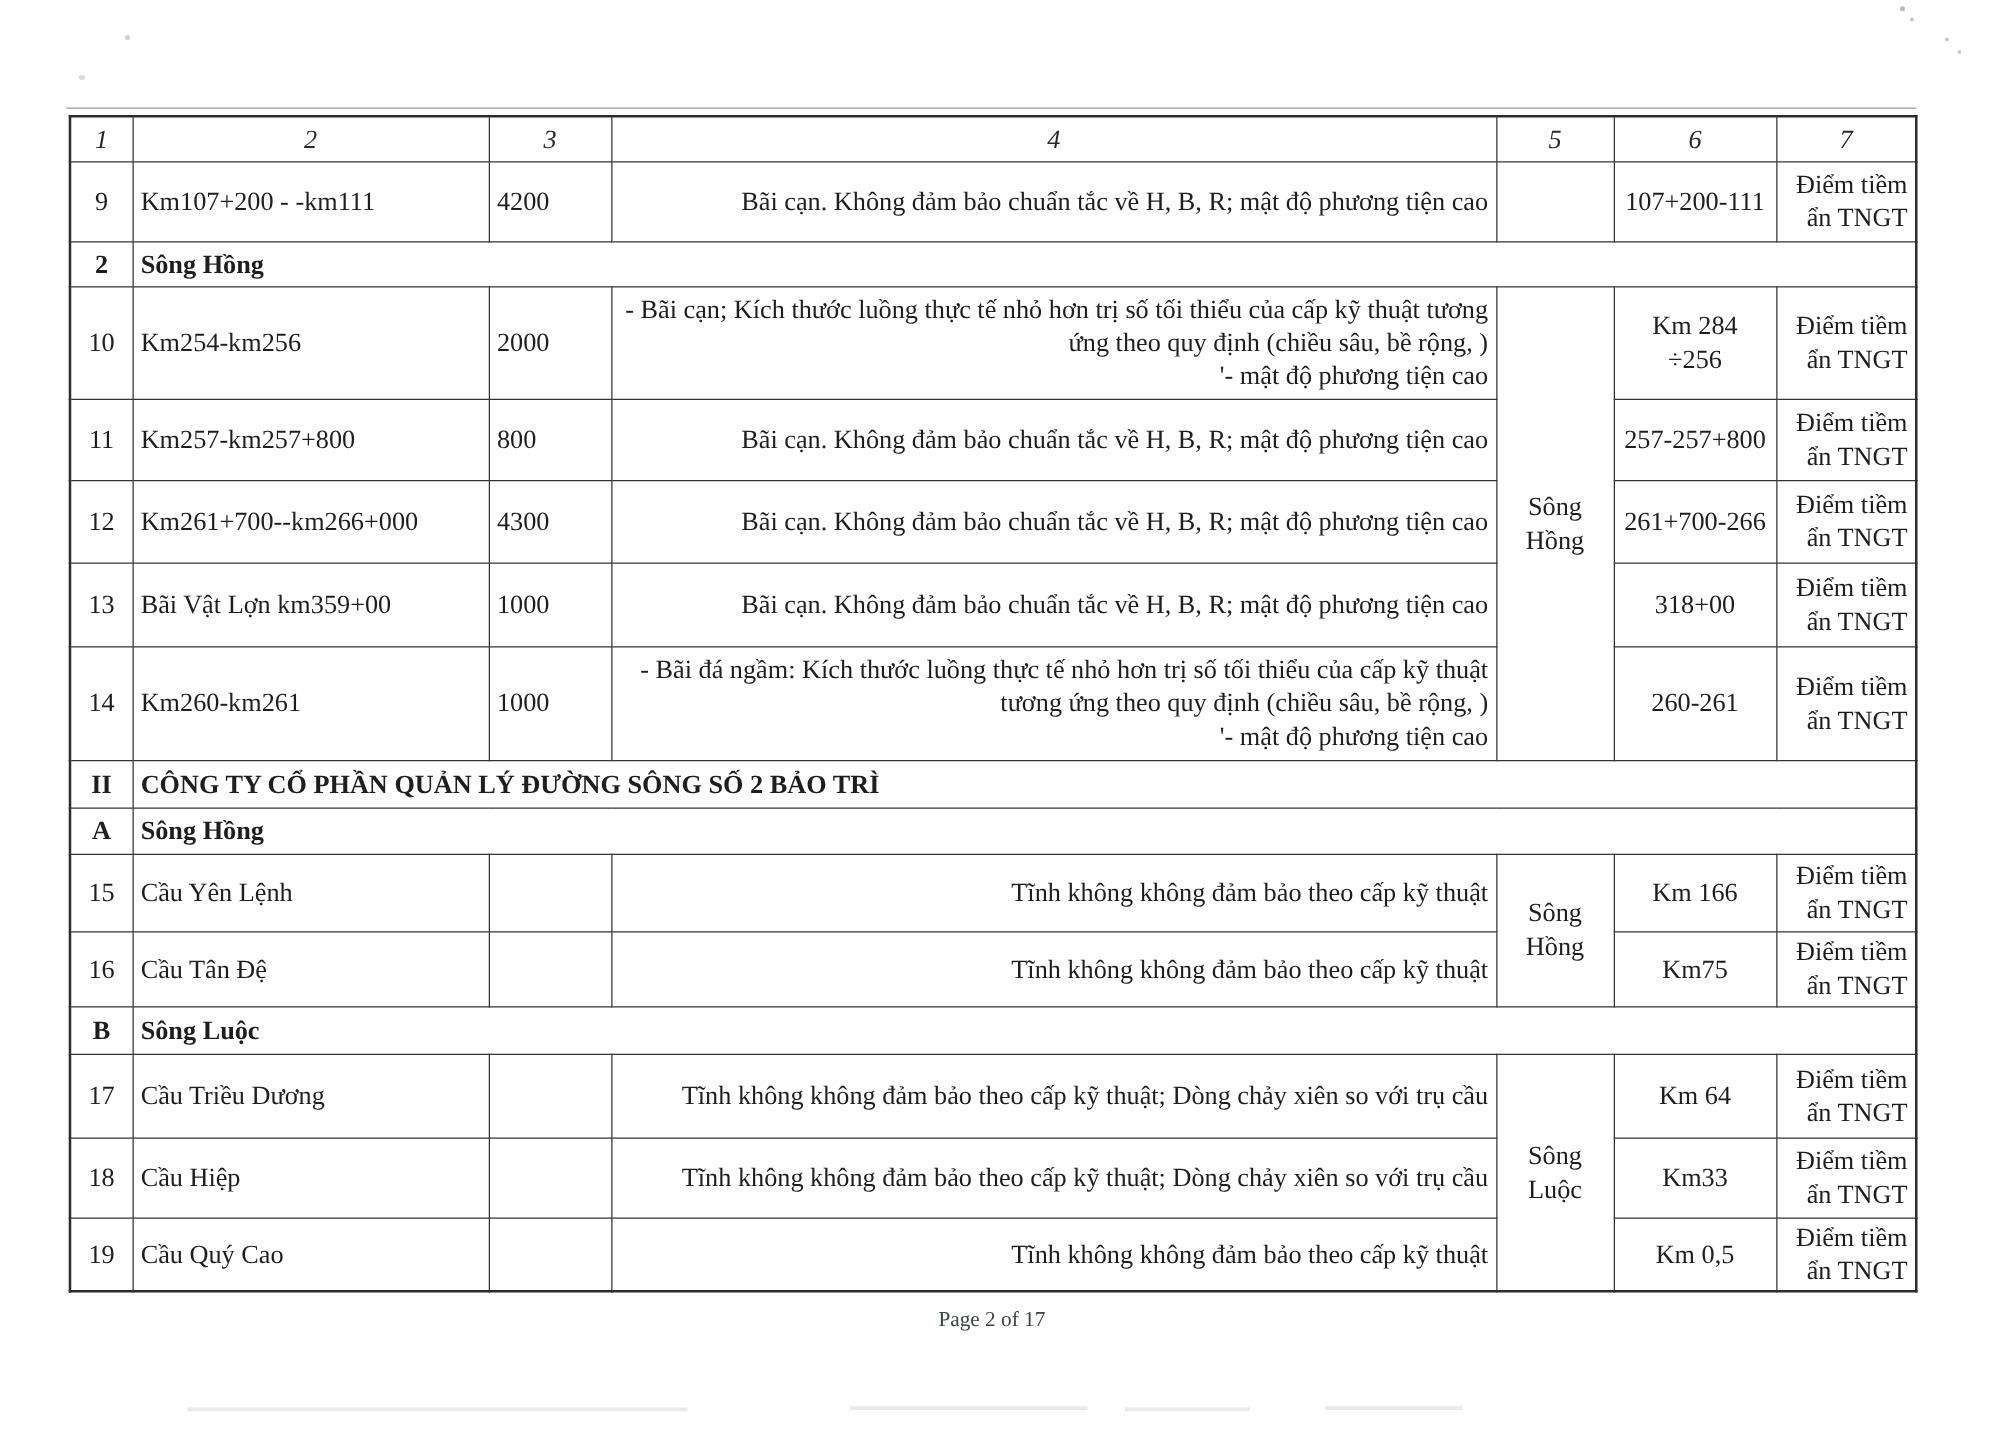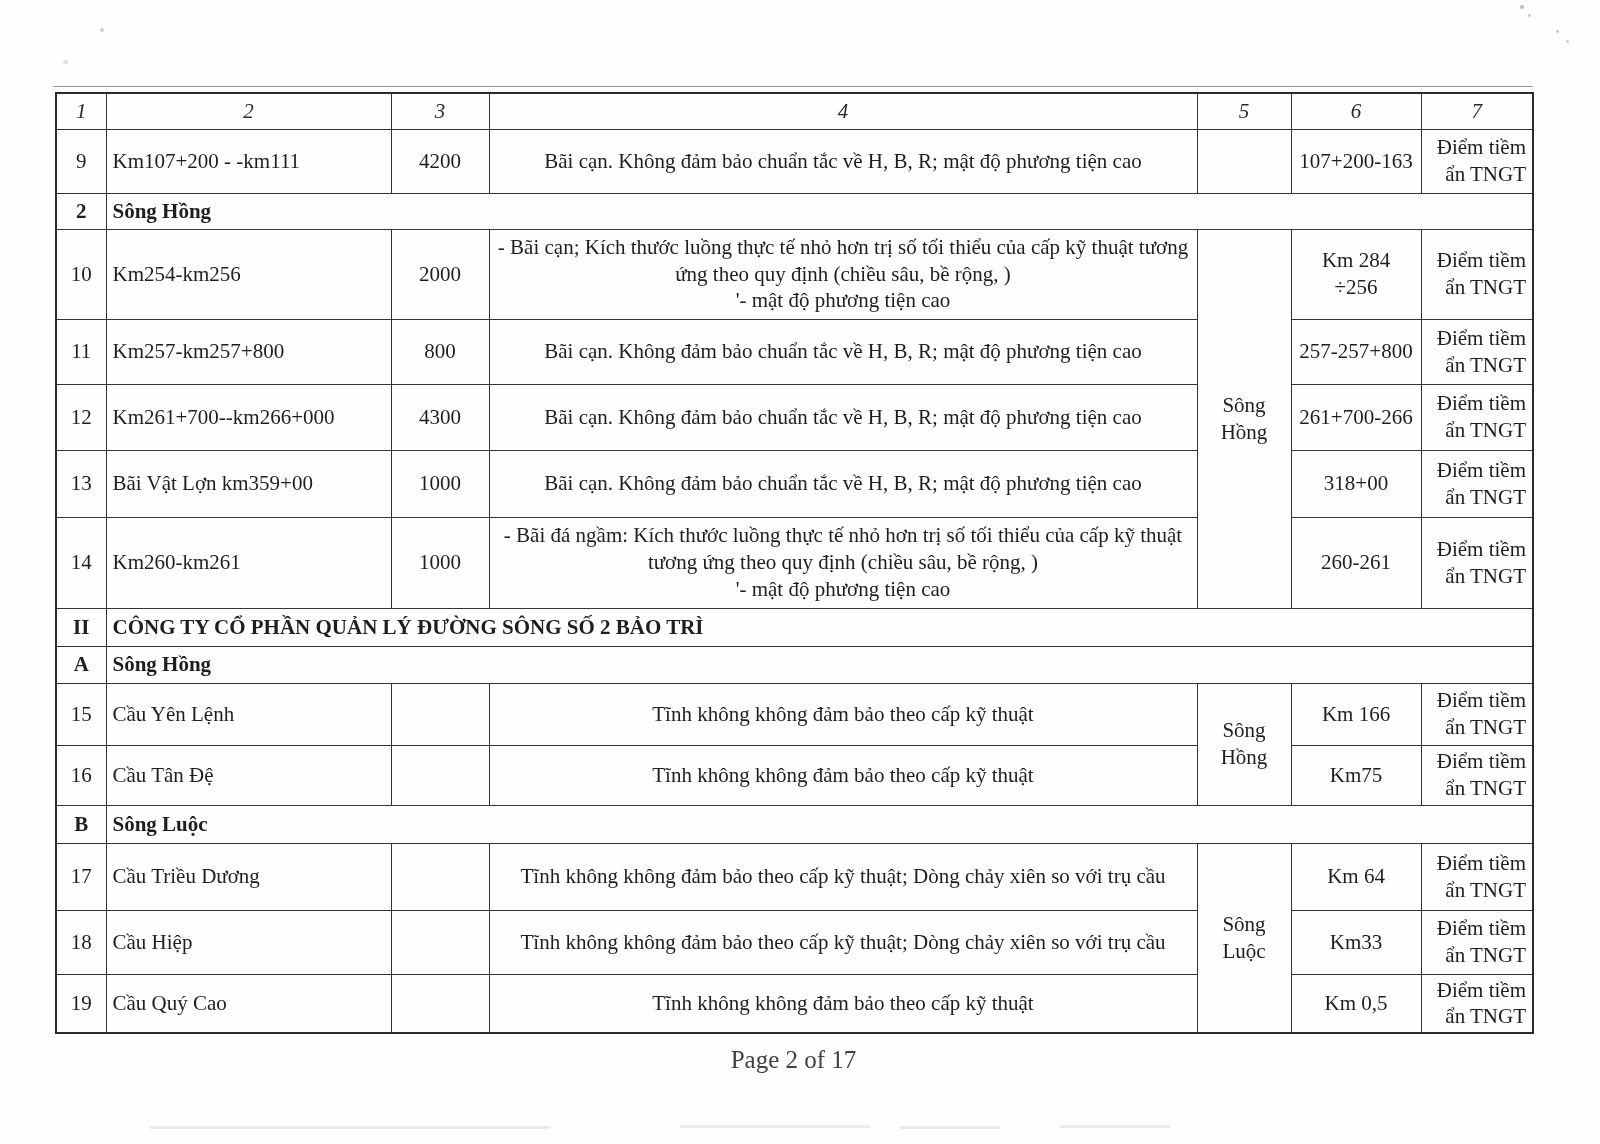--- a/index.html
+++ b/index.html
@@ -28,31 +28,31 @@
     line-height:1.28;
     padding:2px 6px;
     vertical-align:middle;
     overflow:hidden;
     word-wrap:break-word;
   }
   table.grid { border:2.5px solid #2c2c2c; }
   td.hdr { text-align:center; font-style:italic; font-size:21px; color:#2a2a2a; }
   td.no  { text-align:center; }
   td.name { text-align:left; padding-left:9px; }
-  td.qty { text-align:center; }
-  td.desc { text-align:center; padding:4px 10px; }
+  td.qty { text-align:left; }
+  td.desc { text-align:right; padding:4px 10px; }
   td.river { text-align:center; }
   td.km { text-align:center; }
   td.risk { text-align:right; padding:2px 3px; line-height:1.25; }
   td.sec { font-weight:bold; font-size:22px; text-align:left; padding-left:9px; }
   td.secno { font-weight:bold; text-align:center; font-size:21px; }
 
   .footer {
     position:absolute; left:55px; top:1046px; width:1477px;
-    text-align:center; font-size:25px; color:#3d4440;
+    text-align:center; font-size:17px; color:#3d4440;
   }
 
   .speck { position:absolute; border-radius:50%; background:#9f9f9f; }
   .smudge { position:absolute; background:#d9d9d9; opacity:.55; }
 </style>
 </head>
 <body>
 
 <div class="page">
 
@@ -90,21 +90,21 @@
       <td class="hdr">6</td>
       <td class="hdr">7</td>
     </tr>
 
     <tr style="height:64px;">
       <td class="no">9</td>
       <td class="name">Km107+200 - -km111</td>
       <td class="qty">4200</td>
       <td class="desc">Bãi cạn. Không đảm bảo chuẩn tắc về H, B, R; mật độ phương tiện cao</td>
       <td class="river"></td>
-      <td class="km">107+200-163</td>
+      <td class="km">107+200-111</td>
       <td class="risk">Điểm tiềm ẩn TNGT</td>
     </tr>
 
     <tr style="height:36px;">
       <td class="secno">2</td>
       <td class="sec" colspan="6">Sông Hồng</td>
     </tr>
 
     <tr style="height:90px;">
       <td class="no">10</td>

